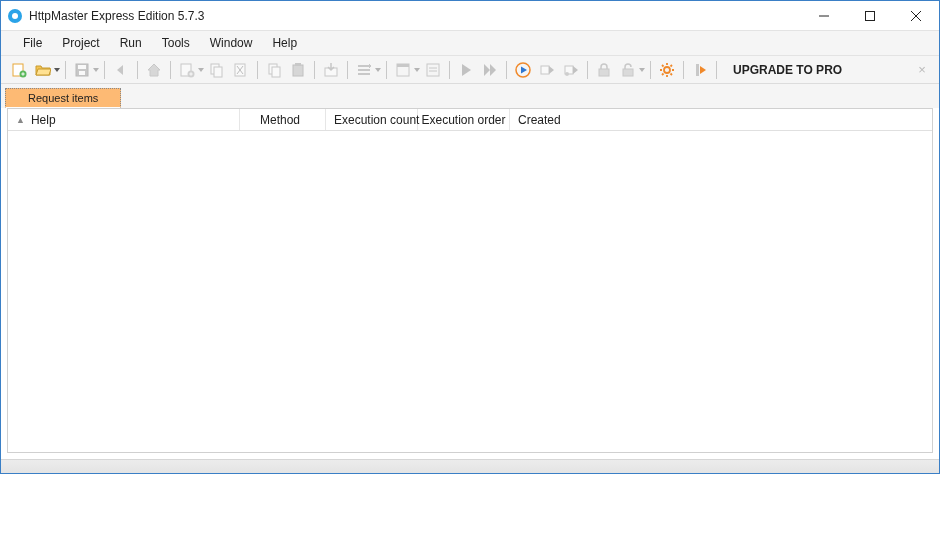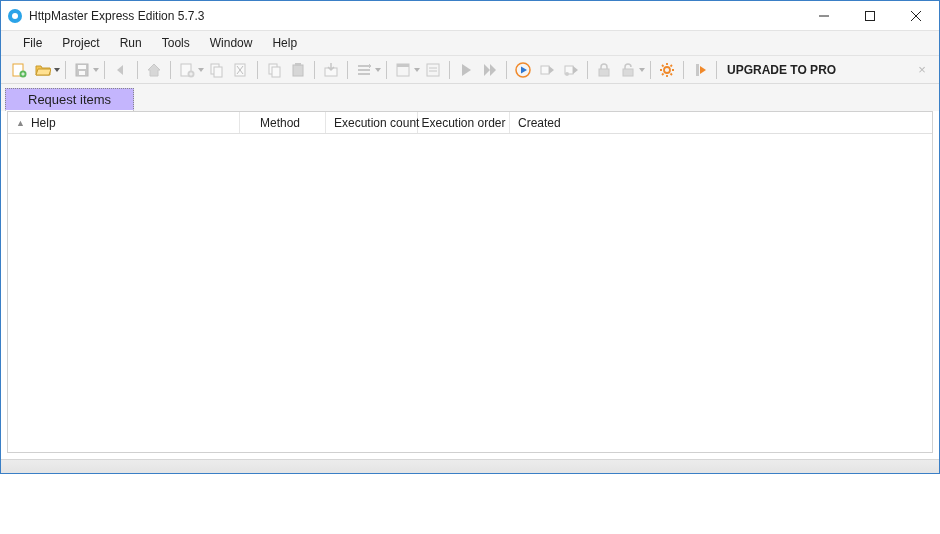--- a/index.html
+++ b/index.html
@@ -17,26 +17,26 @@
   .menuitem { padding: 3px 10px; cursor: default; }
   
   .toolbar { display: flex; align-items: center; padding: 2px 6px; background: #f5f5f5; border-bottom: 1px solid #dcdcdc; height: 28px; }
   .tbtn { width: 22px; height: 22px; display: flex; align-items: center; justify-content: center; margin: 0 1px; border-radius: 2px; }
   .tbtn svg { width: 16px; height: 16px; }
   .tbtn.disabled { opacity: 0.9; }
   .tbtn.disabled svg { filter: grayscale(100%); opacity: 0.45; }
   .dropdown-caret { width: 8px; display: flex; align-items: center; justify-content: center; margin-left: -2px; }
   .dropdown-caret svg { width: 6px; height: 4px; }
   .sep { width: 1px; height: 18px; background: #c8c8c8; margin: 0 4px; }
-  .upgrade { font-weight: bold; font-size: 12px; margin-left: 6px; color: #222; }
+  .upgrade { font-weight: bold; font-size: 12px; margin-left: 12px; color: #222; }
   .toolbar .spacer { flex: 1; }
   .toolbar-close { width: 18px; height: 18px; display: flex; align-items: center; justify-content: center; color: #bbb; font-size: 13px; margin-right: 2px; }
   
   .tabrow { display: flex; padding: 4px 4px 0 4px; background: #f5f5f5; }
-  .tab { border: 1px dotted #888; background: #c4b5fd; padding: 3px 22px; font-size: 13px; border-bottom: 1px solid #fdfdfd; }
+  .tab { border: 1px dotted #888; background: #fdba74; padding: 3px 22px; font-size: 11px; border-bottom: 1px solid #fdfdfd; }
   
   .content { flex: 1; margin: 0 6px 6px 6px; border: 1px solid #d0d0d0; display: flex; flex-direction: column; background: #fff; }
   .thead { display: flex; background: #fff; border-bottom: 1px solid #e0e0e0; height: 22px; align-items: center; font-size: 12px; }
   .th { padding: 0 8px; border-right: 1px solid #e6e6e6; height: 100%; display: flex; align-items: center; white-space: nowrap; }
   .th:last-child { border-right: none; text-align: right; }
   .th .sort { margin-right: 6px; color: #888; font-size: 9px; }
   .col-name { width: 232px; }
   .col-url  { flex: 1; }
   .col-method { width: 74px; margin-left: 12px; }
   .col-exec-count { width: 92px; }

